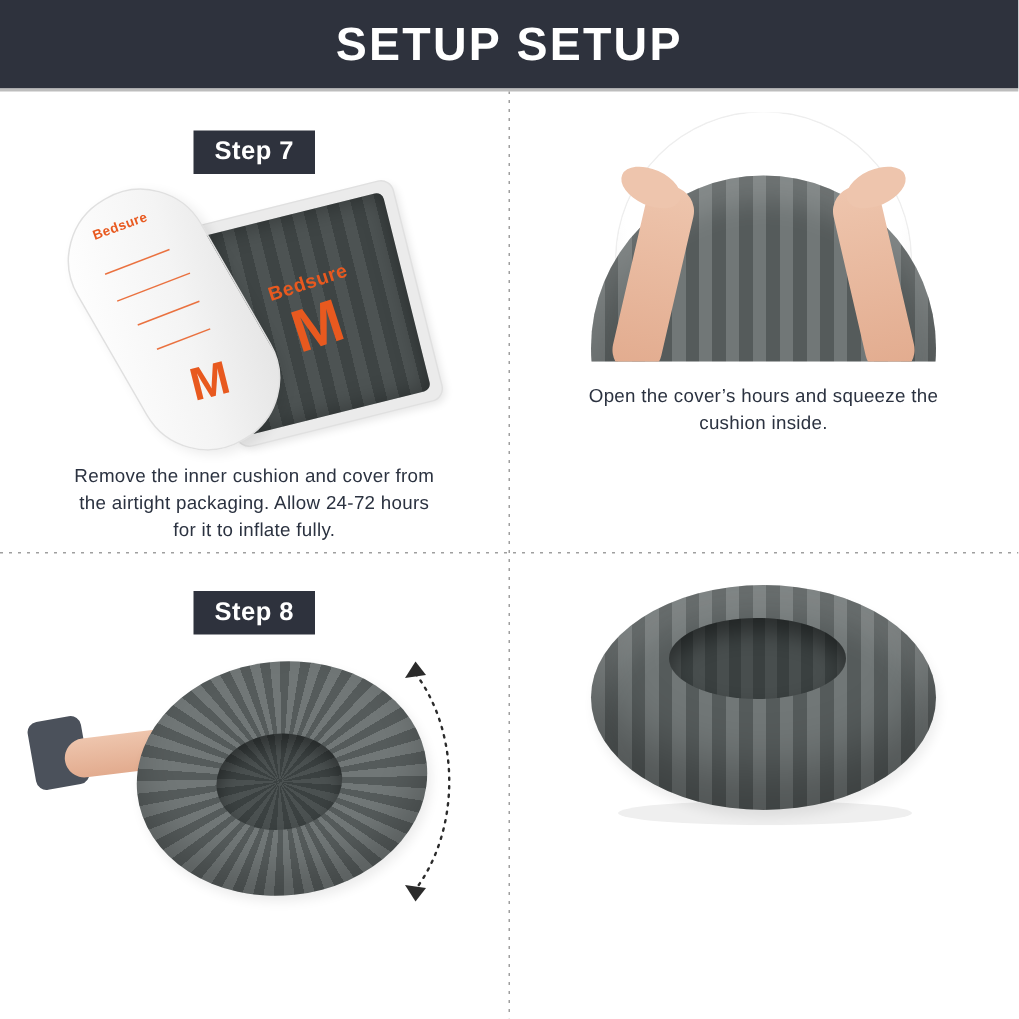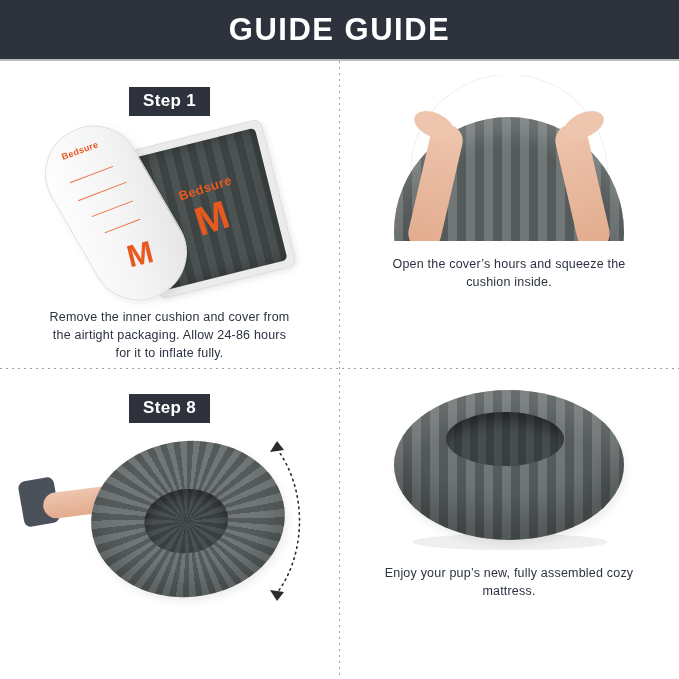--- a/index.html
+++ b/index.html
@@ -98,47 +98,47 @@
   .hole4{position:absolute;left:52px;top:22px;width:118px;height:54px;border-radius:50%;
     background:repeating-linear-gradient(90deg,#484e4e 0 8px,#3a4040 8px 16px);
     box-shadow:inset 0 9px 14px rgba(0,0,0,.42);}
 </style>
 </head>
 <body>
 
 <div class="frame">
 
   <div class="header">
-    <div class="title">GUIDE GUIDE</div>
+    <div class="title">SETUP SETUP</div>
   </div>
   <div class="header-line"></div>
 
   <div class="grid">
 
     <div class="cell">
       <div class="badge">
-        <span>Step 1</span>
+        <span>Step 7</span>
       </div>
       <div class="illo illo1">
         <div class="bag">
           <div class="bag-inner">
             <span class="bag-brand">Bedsure</span>
             <span class="bag-size">M</span>
           </div>
         </div>
         <div class="roll">
           <span class="roll-brand">Bedsure</span>
           <div class="doodle d1"></div>
           <div class="doodle d2"></div>
           <div class="doodle d3"></div>
           <div class="doodle d4"></div>
           <span class="roll-size">M</span>
         </div>
       </div>
-      <div class="caption">Remove the inner cushion and cover from the airtight packaging. Allow 24-86 hours for it to inflate fully.</div>
+      <div class="caption">Remove the inner cushion and cover from the airtight packaging. Allow 24-72 hours for it to inflate fully.</div>
     </div>
 
     <div class="cell">
       <div class="illo illo2">
         <div class="cushion2"></div>
         <div class="cover2"></div>
         <div class="arm arm-left"></div>
         <div class="arm arm-right"></div>
         <div class="hand hand-left"></div>
         <div class="hand hand-right"></div>
@@ -164,21 +164,20 @@
       </div>
     </div>
 
     <div class="cell">
       <div class="illo illo4">
         <div class="shadow4"></div>
         <div class="torus4">
           <div class="hole4"></div>
         </div>
       </div>
-      <div class="caption">Enjoy your pup’s new, fully assembled cozy mattress.</div>
     </div>
 
   </div>
 
   <div class="vdiv"></div>
   <div class="hdiv"></div>
 
 </div>
 
 </body></html>

